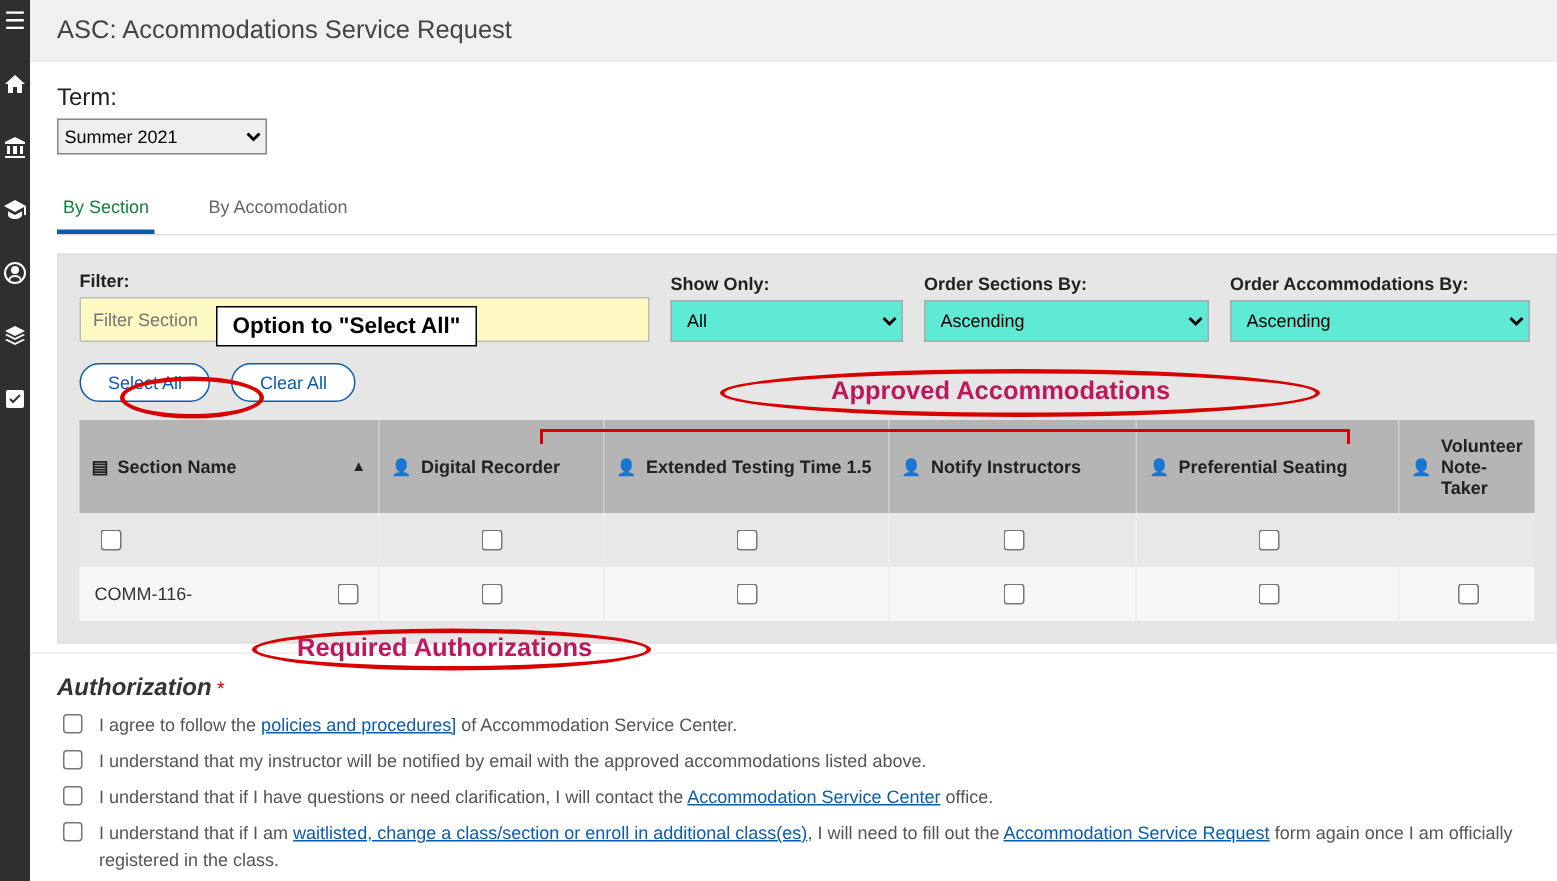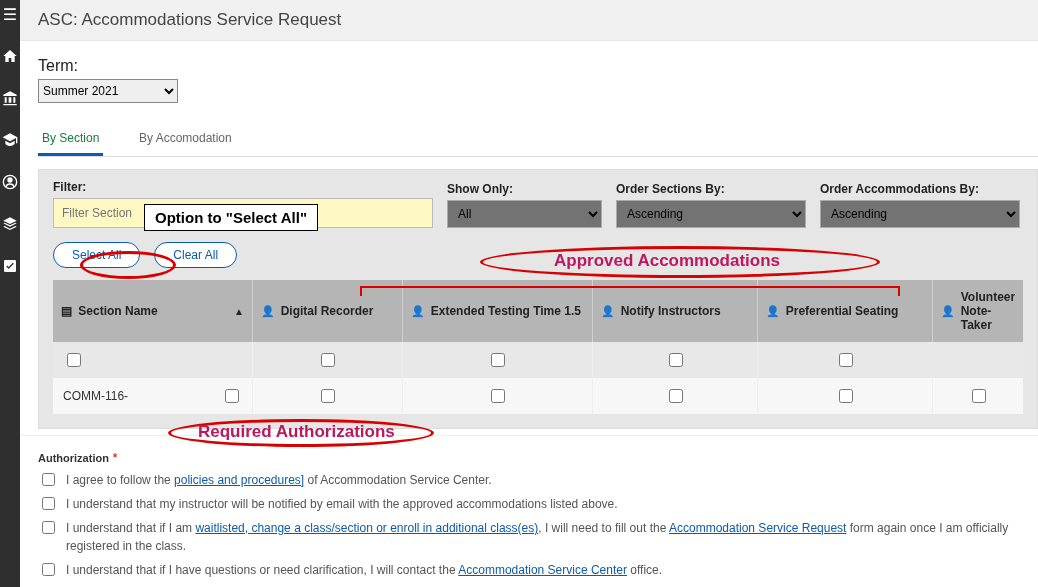--- a/index.html
+++ b/index.html
@@ -64,21 +64,21 @@
     padding: 10px 14px 14px 14px;
     margin-top: 12px;
   }
   .filter-row { display: flex; gap: 14px; align-items: flex-end; }
   .filter-col { display: flex; flex-direction: column; }
   .filter-col .label { font-weight: 700; font-size: 12px; }
   .filter-input {
     width: 380px; height: 30px; border: 1px solid #bbb; background: #fef9c3;
     padding: 4px 8px; color: #888; font-size: 12px;
   }
-  .sel { height: 28px; border: 1px solid #aaa; font-size: 12px; padding: 2px 6px; background:#737373;}
+  .sel { height: 28px; border: 1px solid #aaa; font-size: 12px; padding: 2px 6px; background:#5eead4;}
   .sel.show { width: 155px; }
   .sel.order { width: 190px; }
   .sel.order2 { width: 200px; }
   
   .btn-row { margin-top: 14px; display: flex; gap: 14px; }
   .pill {
     border: 1px solid #0b5cad; color: #0b5cad; background: #fff;
     border-radius: 16px; padding: 5px 18px; font-size: 12px; cursor: pointer;
   }
   
@@ -114,21 +114,21 @@
   .chk { width: 14px; height: 14px; }
   .sect-name { flex: 1; }
   .person-ico { font-size: 11px; color:#333; }
   .sort-arrow { font-size: 10px; }
   .list-ico { font-size: 12px;}
   
   .auth {
     background: #fff; padding: 14px 18px 10px 18px;
     border-top: 1px solid #eee;
   }
-  .auth-title { font-size: 11px; font-weight: 700; }
+  .auth-title { font-size: 16px; font-weight: 700; font-style: italic; }
   .star { color: #c00; }
   .auth-item { display: flex; gap: 8px; align-items: flex-start; margin: 6px 0; font-size: 12px; color:#555; line-height:1.5;}
   .auth-item input { margin-top: 2px; }
   .auth-item a { color: #0b5cad; text-decoration: underline; }
   
   .anno-oval {
     position: absolute; border: 3px solid #d90000; border-radius: 50%;
     pointer-events: none;
   }
   .anno-box {
@@ -313,27 +313,27 @@
           <span>I agree to follow the </span><a href="#">policies and procedures]</a><span> of Accommodation Service Center.</span>
         </span>
       </div>
       <div class="auth-item">
         <input type="checkbox" style="">
         <span>I understand that my instructor will be notified by email with the approved accommodations listed above.</span>
       </div>
       <div class="auth-item">
         <input type="checkbox" style="">
         <span>
-          <span>I understand that if I am </span><a href="#">waitlisted, change a class/section or enroll in additional class(es)</a><span>, I will need to fill out the </span><a href="#">Accommodation Service Request</a><span> form again once I am officially registered in the class.</span>
+          <span>I understand that if I have questions or need clarification, I will contact the </span><a href="#">Accommodation Service Center</a><span> office.</span>
         </span>
       </div>
       <div class="auth-item">
         <input type="checkbox" style="">
         <span>
-          <span>I understand that if I have questions or need clarification, I will contact the </span><a href="#">Accommodation Service Center</a><span> office.</span>
+          <span>I understand that if I am </span><a href="#">waitlisted, change a class/section or enroll in additional class(es)</a><span>, I will need to fill out the </span><a href="#">Accommodation Service Request</a><span> form again once I am officially registered in the class.</span>
         </span>
       </div>
 
     </div>
 
     <div class="anno-box" style="top:204px; left:124px;">Option to "Select All"</div>
     <div class="anno-oval" style="top:251px; left:60px; width:96px; height:28px;"></div>
 
     <div class="anno-oval" style="top:246px; left:460px; width:400px; height:32px;"></div>
     <div class="anno-text" style="top:251px; left:534px;">Approved Accommodations</div>

